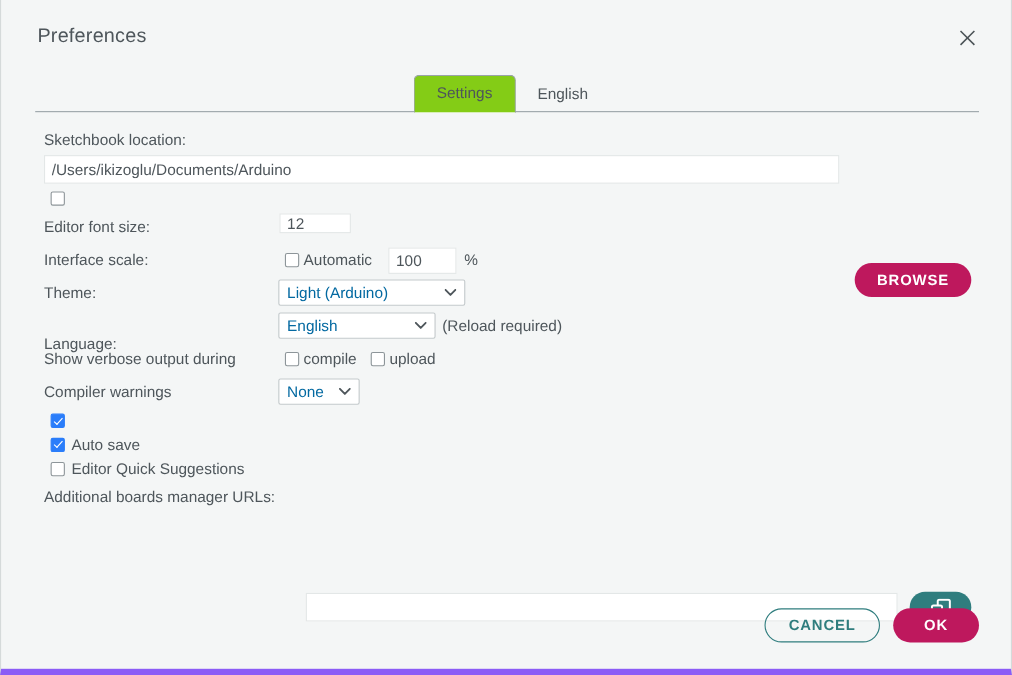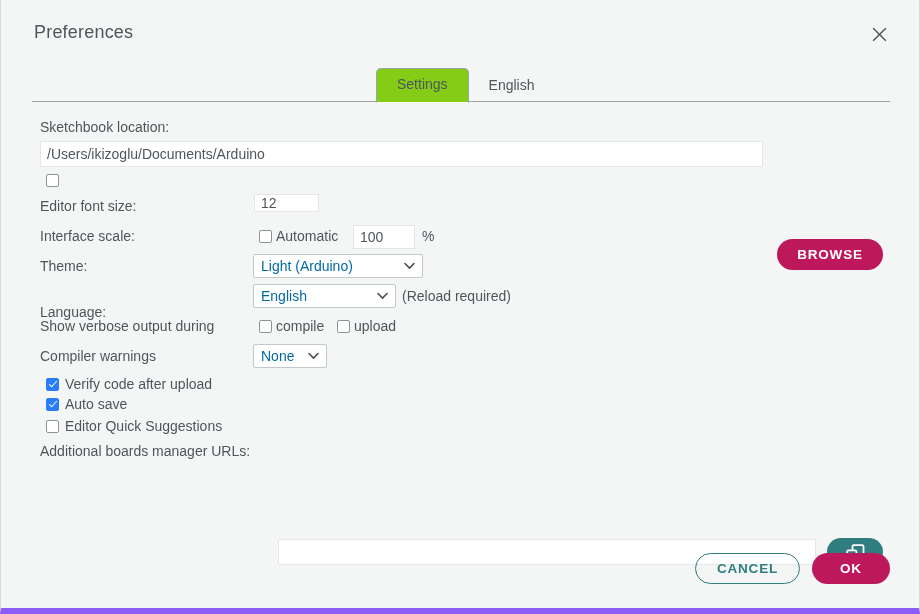--- a/index.html
+++ b/index.html
@@ -321,21 +321,20 @@
       <select class="dropdown" style="width:74px;">
         <option>None</option>
       </select>
       <svg class="select-chevron" viewBox="0 0 11 7">
         <polyline points="1,1 5.5,5.6 10,1" fill="none" stroke="#4e565b" stroke-width="1.7" stroke-linecap="round" stroke-linejoin="round"></polyline>
       </svg>
     </div>
 
     <div class="row" style="left:45px; top:274px;">
       <span class="cb checked"></span>
-      <span class="cb-label">Verify code after upload</span>
     </div>
 
     <div class="row" style="left:45px; top:294px;">
       <span class="cb checked"></span>
       <span class="cb-label">Auto save</span>
     </div>
 
     <div class="row" style="left:45px; top:316px;">
       <span class="cb"></span>
       <span class="cb-label">Editor Quick Suggestions</span>

